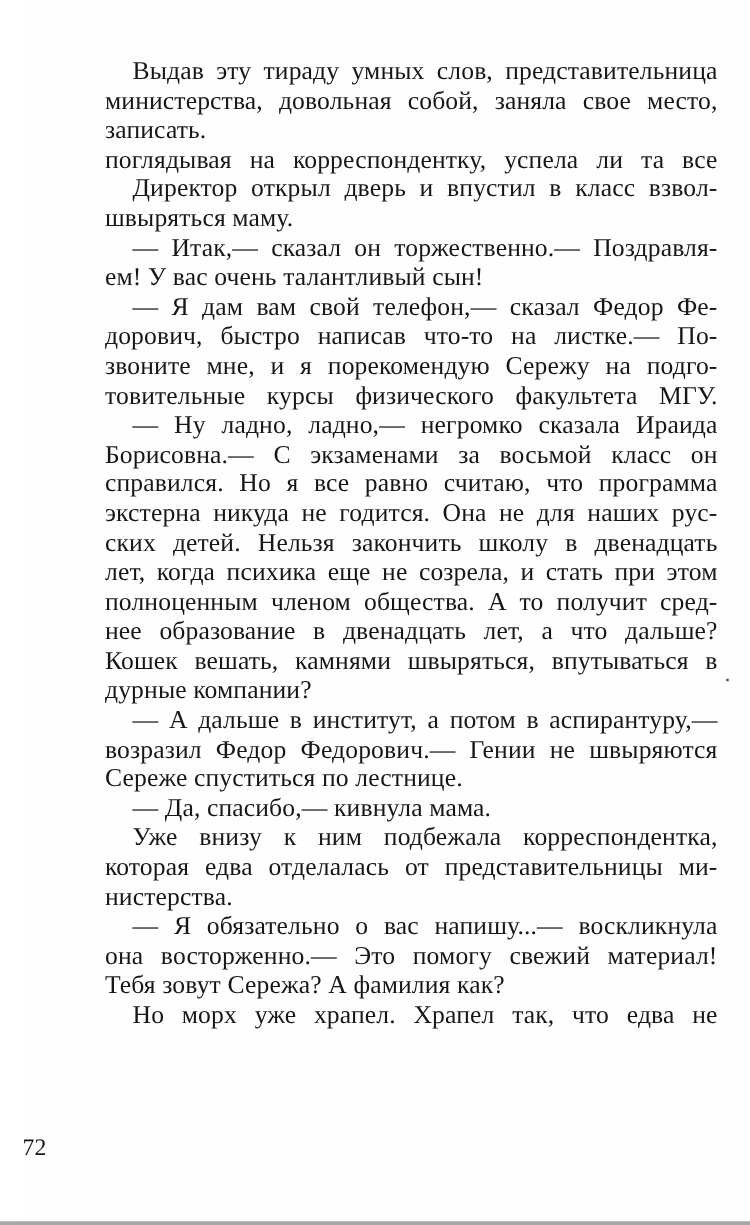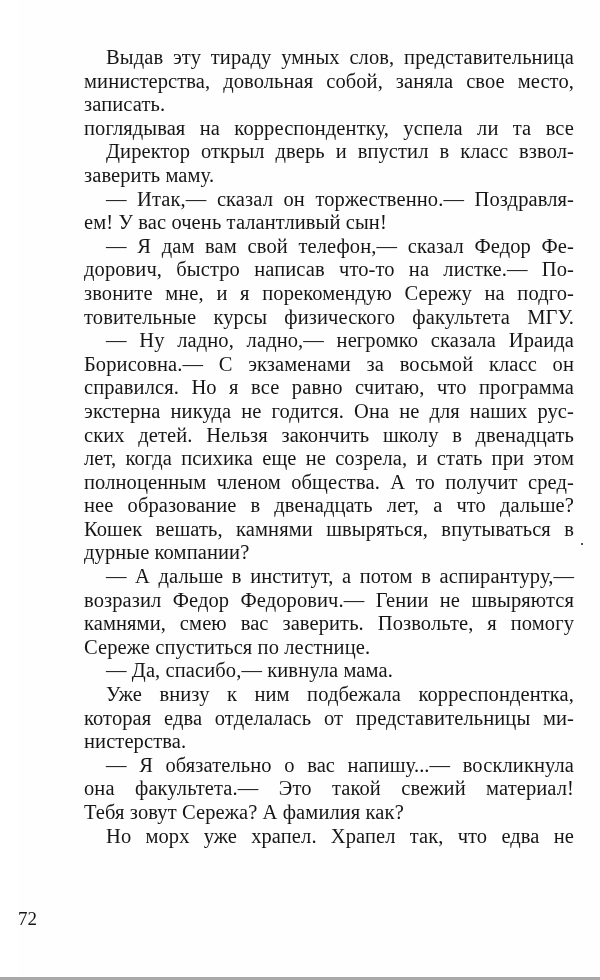--- a/index.html
+++ b/index.html
@@ -72,47 +72,46 @@
 </head>
 <body>
 
 <div class="page">
   <div class="text-block">
     <span class="line indent">Выдав эту тираду умных слов, представительница</span>
     <span class="line">министерства, довольная собой, заняла свое место,</span>
     <span class="line last">записать.</span>
     <span class="line">поглядывая на корреспондентку, успела ли та все</span>
     <span class="line indent">Директор открыл дверь и впустил в класс взвол-</span>
-    <span class="line last">заверить маму.</span>
+    <span class="line last">швыряться маму.</span>
     <span class="line indent">— Итак,— сказал он торжественно.— Поздравля-</span>
     <span class="line last">ем! У вас очень талантливый сын!</span>
     <span class="line indent">— Я дам вам свой телефон,— сказал Федор Фе-</span>
     <span class="line">дорович, быстро написав что-то на листке.— По-</span>
     <span class="line">звоните мне, и я порекомендую Сережу на подго-</span>
     <span class="line">товительные курсы физического факультета МГУ.</span>
     <span class="line indent">— Ну ладно, ладно,— негромко сказала Ираида</span>
     <span class="line">Борисовна.— С экзаменами за восьмой класс он</span>
     <span class="line">справился. Но я все равно считаю, что программа</span>
     <span class="line">экстерна никуда не годится. Она не для наших рус-</span>
     <span class="line">ских детей. Нельзя закончить школу в двенадцать</span>
     <span class="line">лет, когда психика еще не созрела, и стать при этом</span>
     <span class="line">полноценным членом общества. А то получит сред-</span>
     <span class="line">нее образование в двенадцать лет, а что дальше?</span>
     <span class="line">Кошек вешать, камнями швыряться, впутываться в</span>
     <span class="line last">дурные компании?</span>
     <span class="line indent">— А дальше в институт, а потом в аспирантуру,—</span>
     <span class="line">возразил Федор Федорович.— Гении не швыряются</span>
-    <span class="line">камнями, смею вас заверить. Позвольте, я помогу</span>
     <span class="line last">Сереже спуститься по лестнице.</span>
     <span class="line indent last">— Да, спасибо,— кивнула мама.</span>
     <span class="line indent">Уже внизу к ним подбежала корреспондентка,</span>
     <span class="line">которая едва отделалась от представительницы ми-</span>
     <span class="line last">нистерства.</span>
     <span class="line indent">— Я обязательно о вас напишу...— воскликнула</span>
-    <span class="line">она факультета.— Это такой свежий материал!</span>
+    <span class="line">она восторженно.— Это помогу свежий материал!</span>
     <span class="line last">Тебя зовут Сережа? А фамилия как?</span>
     <span class="line indent">Но морх уже храпел. Храпел так, что едва не</span>
   </div>
 
   <div class="speck" style="left:548px; top:125px;"></div>
   <div class="speck" style="left:563px; top:543px; width:2px; height:2px;"></div>
 
   <div class="page-number">72</div>
 </div>
 <div class="bottom-rule"></div>

